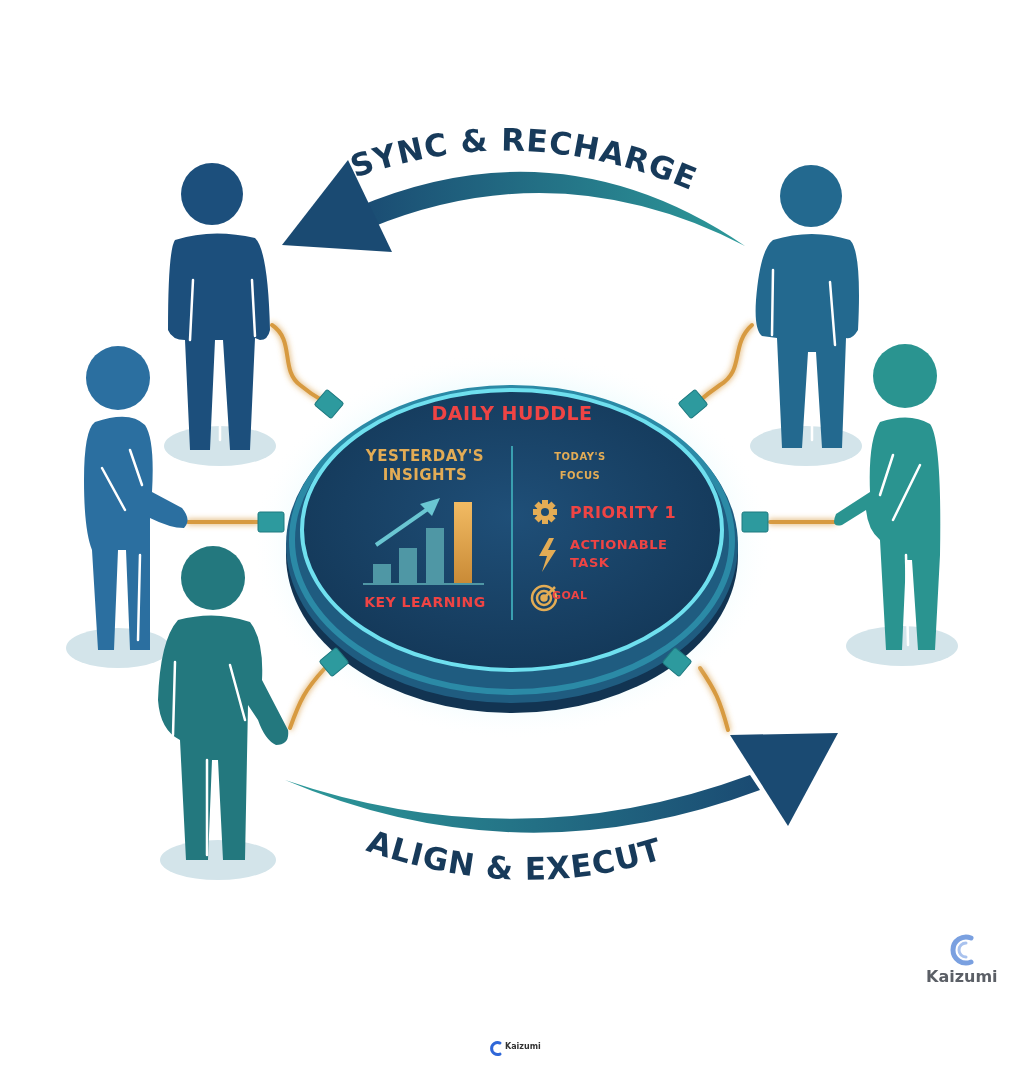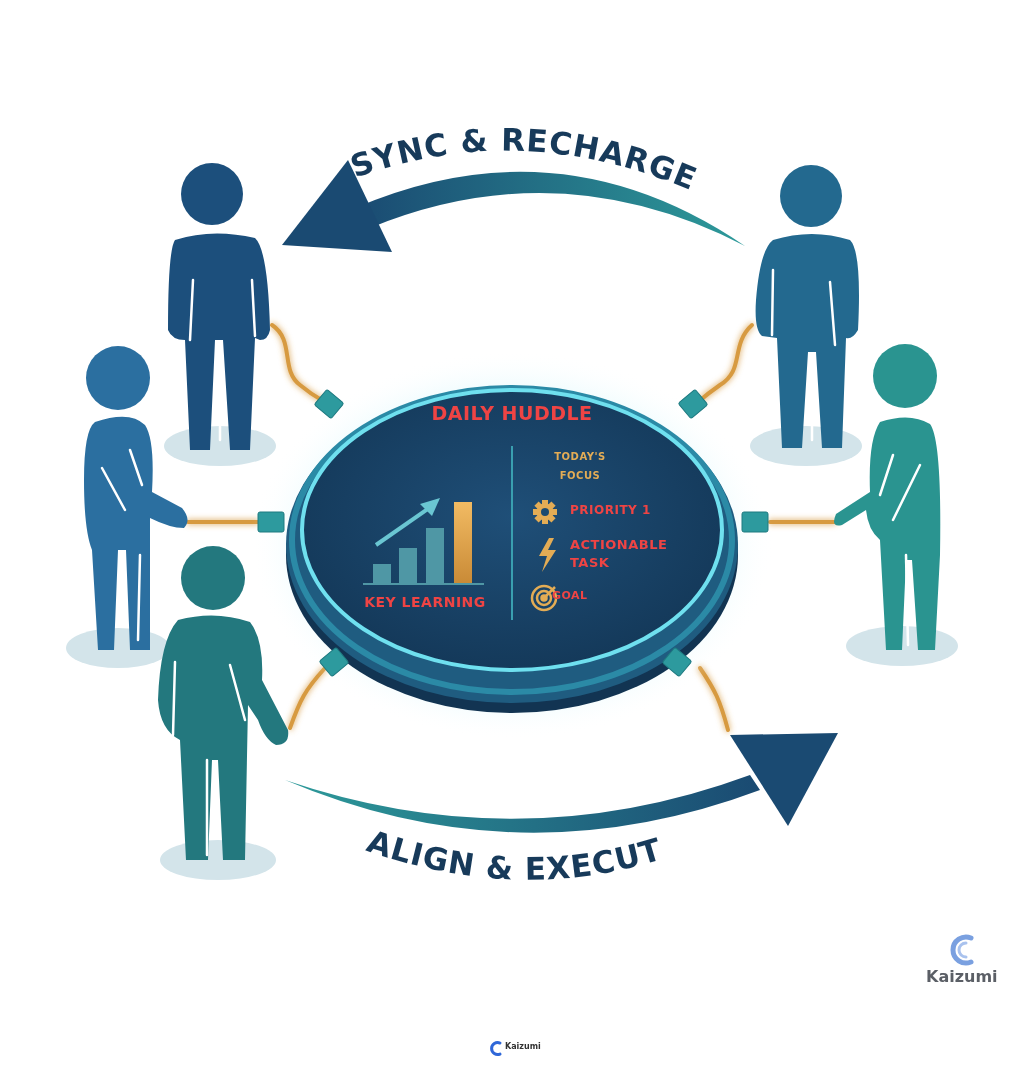--- a/index.html
+++ b/index.html
@@ -178,29 +178,33 @@
   </g>
 
   <g fill="none" stroke="#2f67d8" stroke-linecap="round">
     <path d="M 500 1043 A 6 6 0 1 0 500 1054" stroke-width="3"></path>
   </g>
 </svg>
 
 
 <div class="label white" style="left:412px; top:402px; width:200px; font-size:19px;">DAILY HUDDLE</div>
 
+<div class="label gold" style="left:350px; top:447px; width:150px; font-size:15px; line-height:19px;">
+  <div>YESTERDAY'S</div>
+  <div>INSIGHTS</div>
+</div>
 
 <div class="label white" style="left:350px; top:594px; width:150px; font-size:14px;">KEY LEARNING</div>
 
 <div class="label gold" style="left:530px; top:447px; width:100px; font-size:10px; line-height:19px;">
   <div>TODAY'S</div>
   <div>FOCUS</div>
 </div>
 
-<div class="label white" style="left:570px; top:503px; font-size:12px; text-align:right;">PRIORITY 1</div>
+<div class="label white" style="left:570px; top:503px; font-size:16px; text-align:right;">PRIORITY 1</div>
 <div class="label white" style="left:570px; top:536px; font-size:13px; line-height:18px; text-align:left;">
   <div>ACTIONABLE</div>
   <div>TASK</div>
 </div>
 <div class="label white" style="left:552px; top:589px; font-size:11px; text-align:right;">GOAL</div>
 
 <div class="brand-text" style="left:926px; top:967px; font-size:16px;">Kaizumi</div>
 <div class="brand-text" style="left:505px; top:1042px; font-size:8px; color:#333;">Kaizumi</div>
 </div>
 

